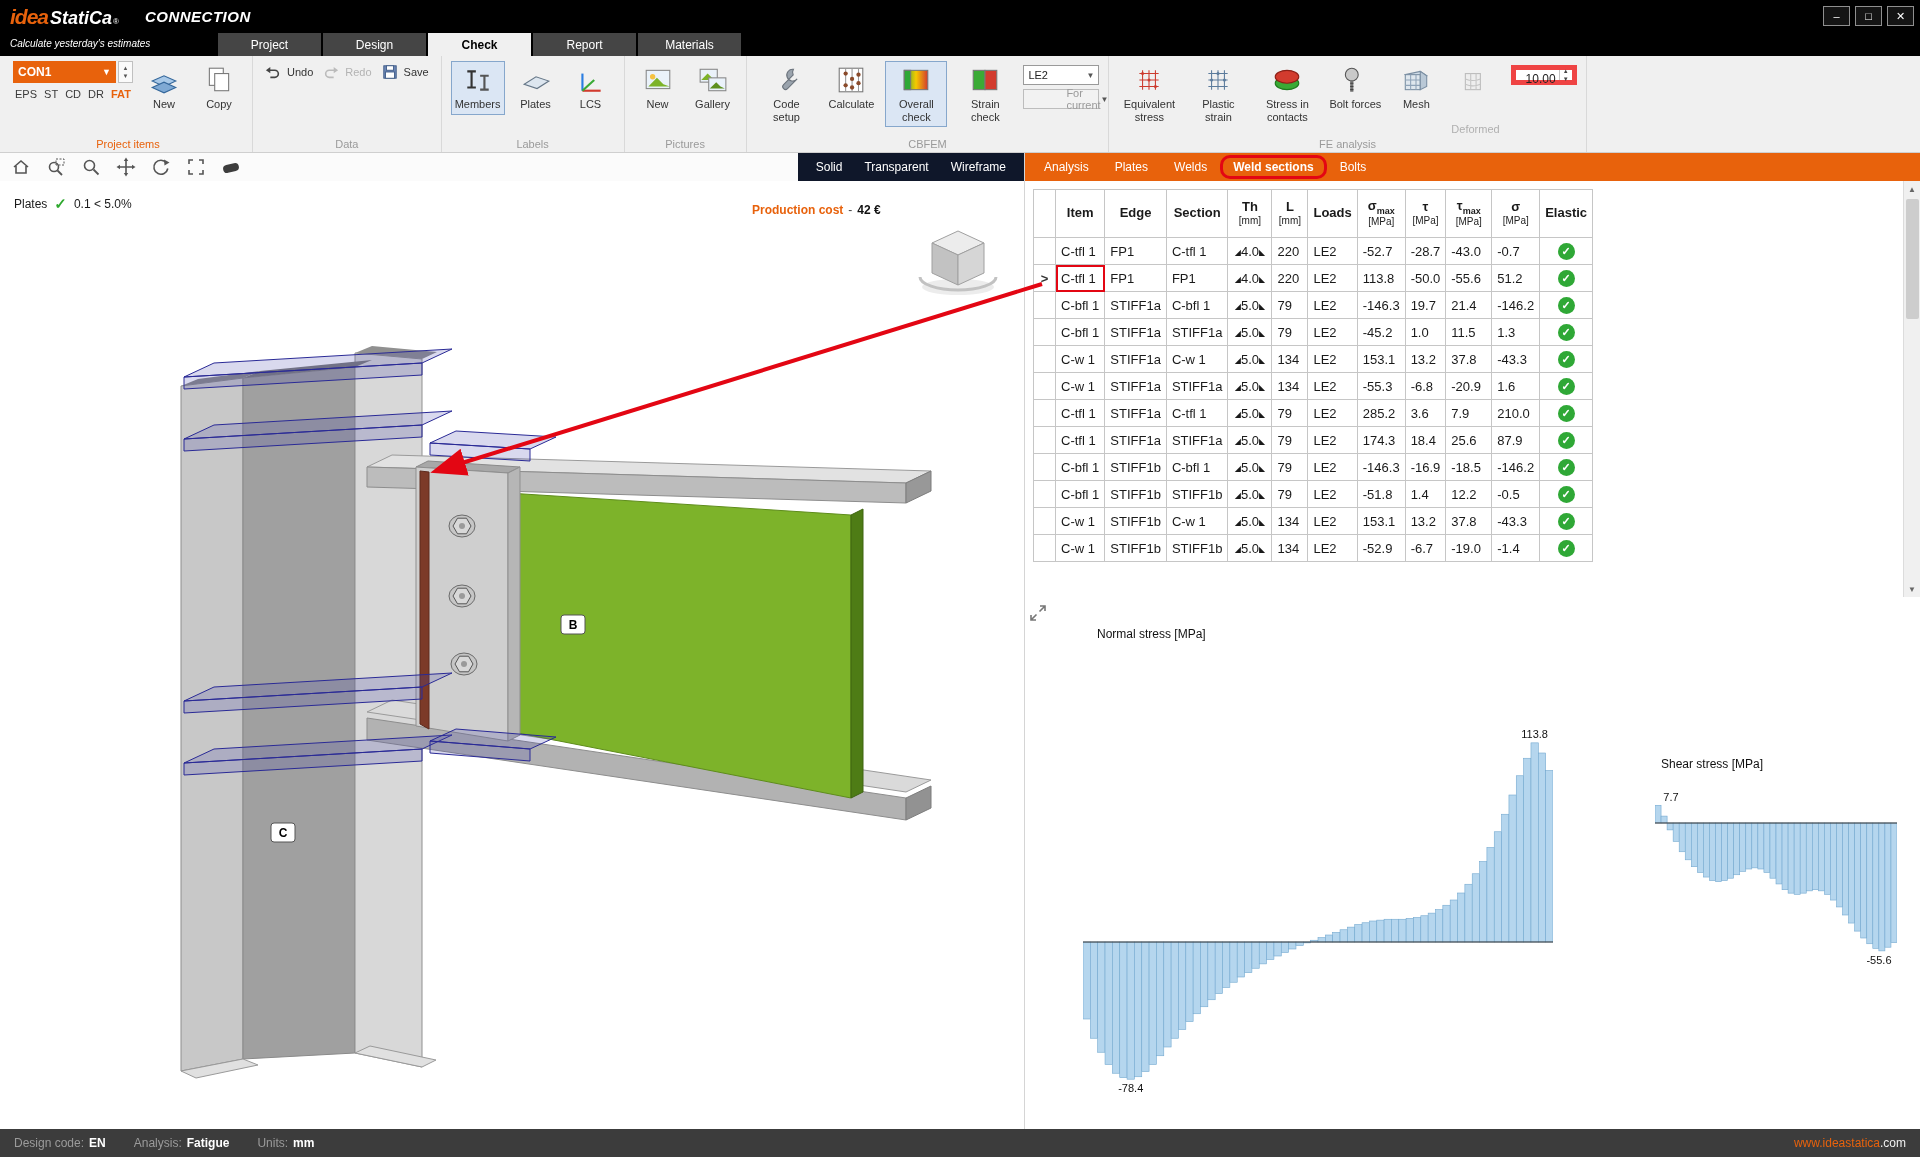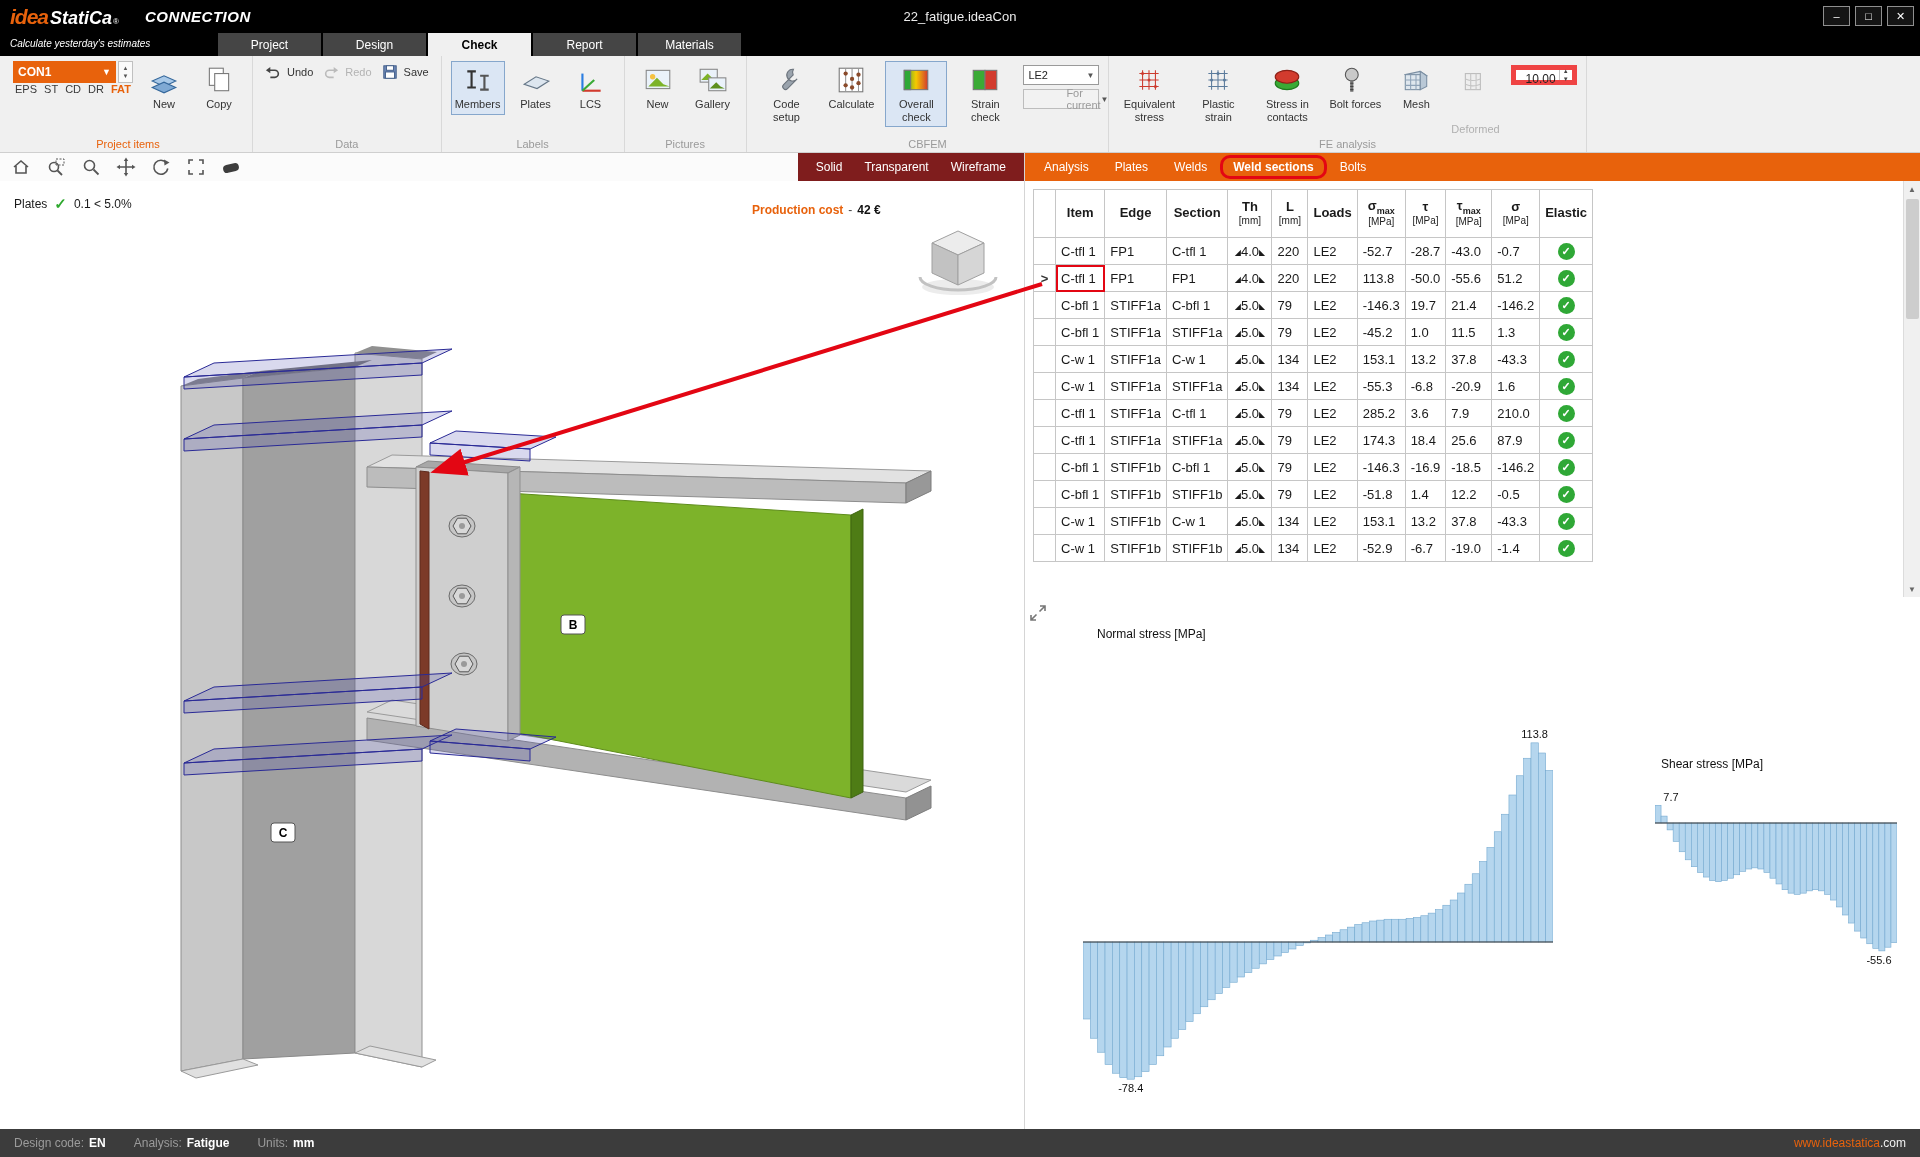--- a/index.html
+++ b/index.html
@@ -25,21 +25,21 @@
 
   
   .ribbon { height:97px; background:#f0f0f0; border-bottom:1px solid #cfcfcf; display:flex; align-items:stretch; padding-left:4px; }
   .rgroup { position:relative; padding:5px 9px 16px; border-right:1px solid #d9d9d9; display:flex; gap:7px; align-items:flex-start; }
   .rgroup-label { position:absolute; left:0; right:0; bottom:2px; text-align:center; font-size:11px; color:#9a9a9a; }
   .rgroup-label.orange { color:#e8620c; }
   .rbtn { display:flex; flex-direction:column; align-items:center; gap:3px; font-size:11px; color:#333; min-width:48px; max-width:62px; padding:3px 3px; border:1px solid transparent; text-align:center; line-height:1.15; }
   .rbtn.pressed { background:#dbe6f4; border-color:#86a7cc; }
   .rbtn.disabled { color:#b0b0b0;gap:28px; }
   .ricon { width:30px; height:30px; display:block; }
-  .pi-left { display:flex; flex-direction:column; width:120px; }
+  .pi-left { display:flex; flex-direction:column; gap:5px; width:120px; }
   .combo-row { display:flex; gap:2px; }
   .combo-orange { flex:1; display:flex; align-items:center; height:22px; background:#e8620c; color:#fff; font-size:12px; font-weight:bold; padding:0 5px; }
   .combo-orange .carat { margin-left:auto; font-size:9px; }
   .pi-spin { width:15px; height:22px; border:1px solid #c0c0c0; background:#fafafa; display:flex; flex-direction:column; align-items:center; justify-content:center; font-size:6px; color:#555; gap:2px; }
   .modes { display:flex; justify-content:space-between; font-size:11px; color:#3a3a3a; padding:0 2px; }
   .mode { cursor:default; }
   .mode.active { color:#e8620c; font-weight:bold; }
   .stack { display:flex; flex-direction:row; gap:4px; padding-top:2px; }
   .srow { display:flex; align-items:center; gap:6px; font-size:11px; color:#333; padding:1px 3px; }
   .srow.disabled { color:#b3b3b3; }
@@ -50,21 +50,21 @@
   .combo.disabled { background:#f2f2f2; color:#9a9a9a; border-color:#bdbdbd;padding-left:42px; }
   .spinbox { width:66px; height:20px; border:5px solid #ef4444; background:#fff; display:flex; align-items:stretch; margin-top:4px; }
   .spin-val { flex:1; text-align:right; font-size:12px; padding:2px 3px 0 0; color:#222; }
   .spin-arrows { width:13px; border-left:1px solid #c4c4c4; display:flex; flex-direction:column; align-items:center; justify-content:center; font-size:6px; color:#444; gap:2px; }
 
   
   .main { display:flex; height:976px; position:relative; }
   .viewport-pane { width:1024px; display:flex; flex-direction:column; background:#fff; }
   .vp-toolbar { height:28px; display:flex; align-items:center; gap:5px; padding-left:6px; background:#fbfbfb; }
   .vp-tool { width:30px; height:24px; display:flex; align-items:center; justify-content:center; }
-  .view-modes { margin-left:auto; height:28px; background:#7f1d1d; display:flex; align-items:center; gap:22px; padding:0 18px; }
+  .view-modes { margin-left:auto; height:28px; background:#0f172a; display:flex; align-items:center; gap:22px; padding:0 18px; }
   .vm-btn { color:#fff; font-size:12px; cursor:default; }
   .vp-canvas { flex:1; position:relative; }
   .model-svg { position:absolute; inset:0; }
   .plates-status { position:absolute; left:14px; top:14px; font-size:12px; color:#1a1a1a; display:flex; gap:7px; align-items:center; }
   .green-check-glyph { color:#2ea92e; font-weight:bold; font-size:15px; }
   .prod-cost { position:absolute; left:752px; top:22px; font-size:12px; display:flex; gap:5px; }
   .prod-cost .lbl { color:#e8620c; font-weight:bold; }
   .prod-cost .sep { color:#444; }
   .prod-cost .val { color:#111; font-weight:bold; }
 
@@ -113,21 +113,20 @@
 </head>
 <body>
 
 <div class="titlebar">
   <div class="logo">
     <span class="logo-idea">idea</span>
     <span class="logo-statica">StatiCa</span>
     <span class="logo-reg">®</span>
   </div>
   <div class="app-name">CONNECTION</div>
-  <div class="doc-title">22_fatigue.ideaCon</div>
   <div class="win-controls">
     <div class="win-btn">–</div>
     <div class="win-btn">□</div>
     <div class="win-btn">✕</div>
   </div>
 </div>
 
 <div class="tabbar">
   <div class="tagline">Calculate yesterday's estimates</div>
   <div class="tab">Project</div>

